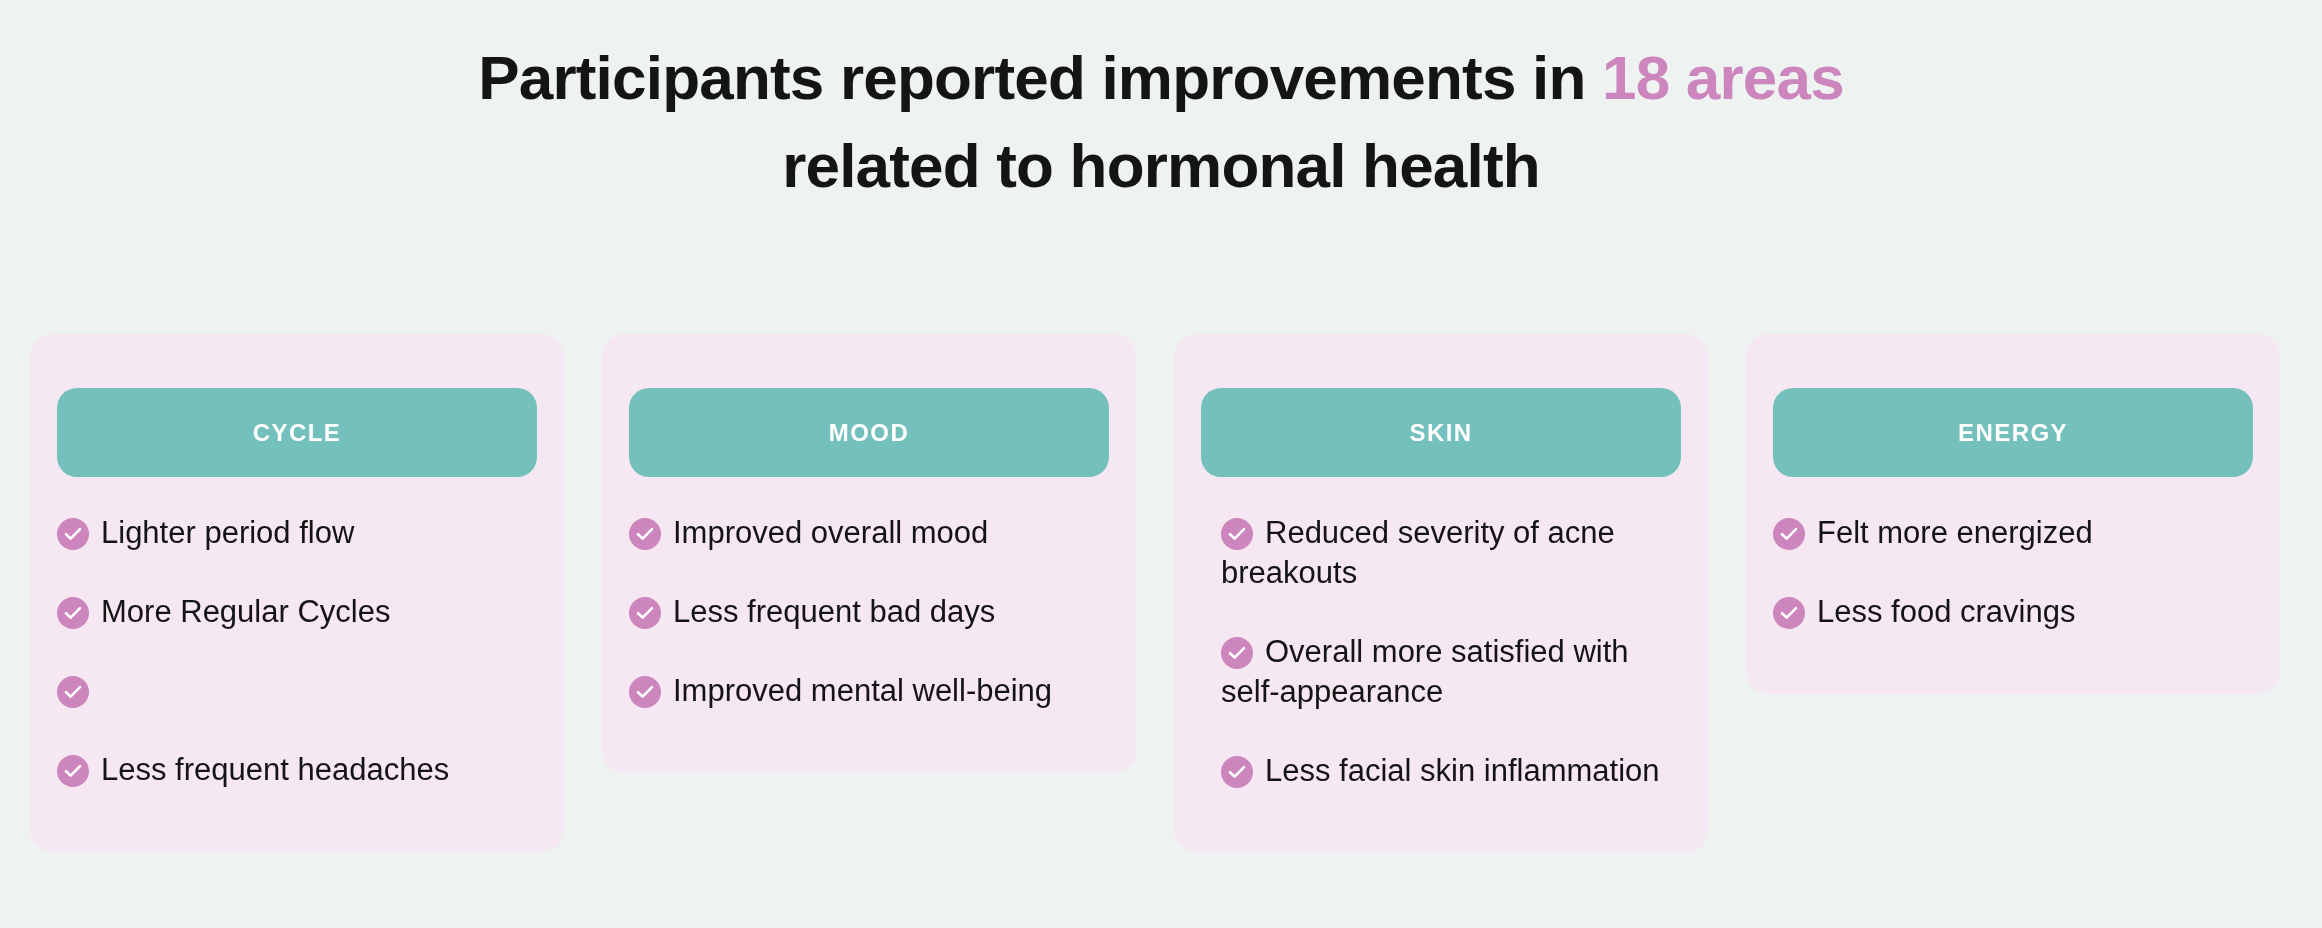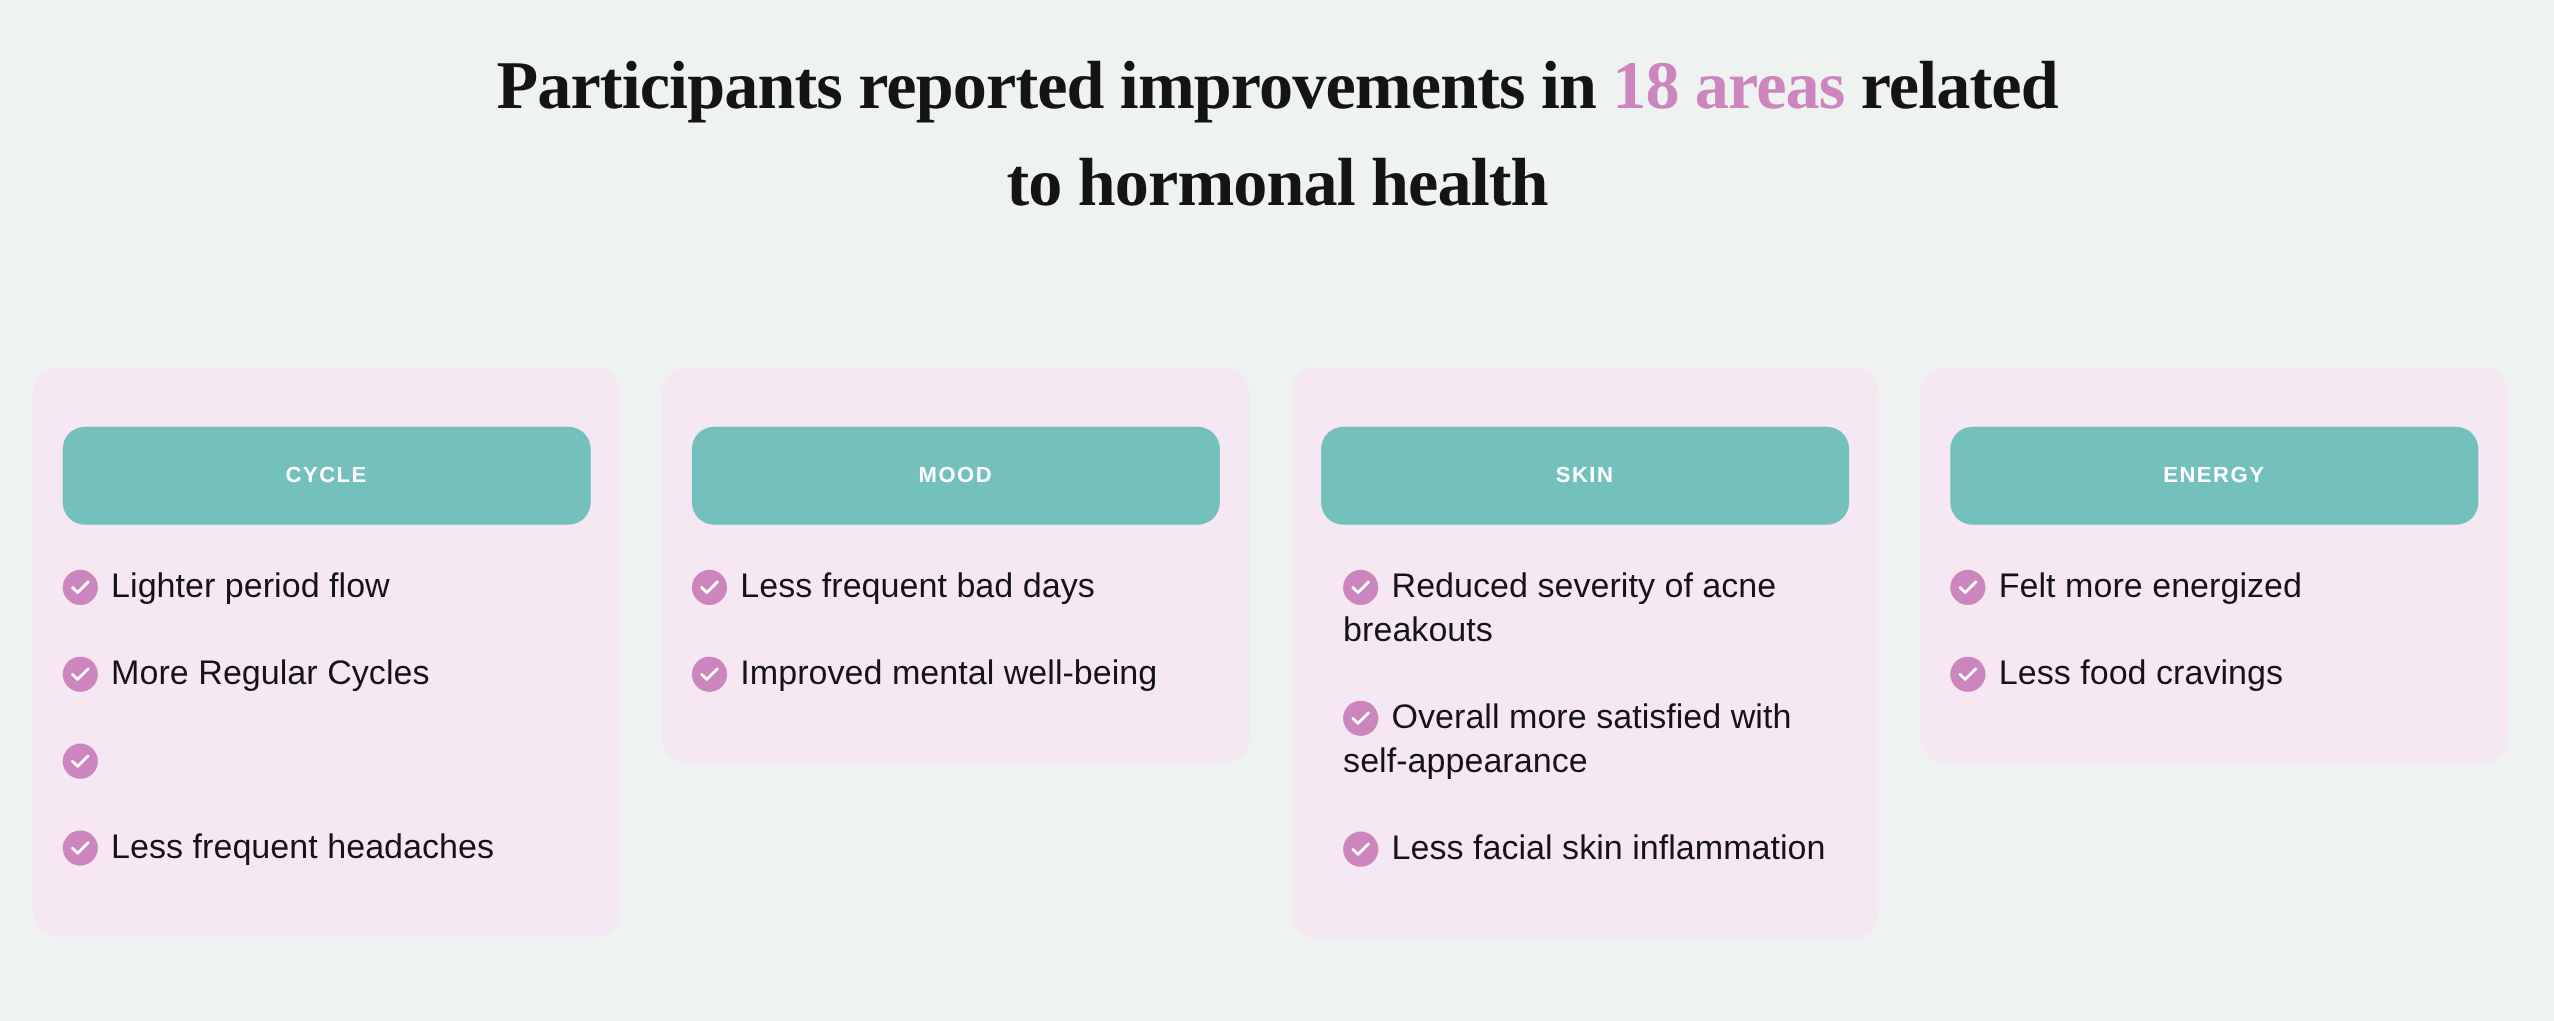--- a/index.html
+++ b/index.html
@@ -29,21 +29,20 @@
   }
 
   .title {
     font-size: 62px;
     font-weight: 700;
     line-height: 88px;
     letter-spacing: -0.8px;
     color: #141414;
     max-width: 1460px;
     margin: 0 auto;
-    font-family: Liberation Serif, serif;
   }
 
   .title .hl { color: #cc86bd; }
 
   
   .cards {
     position: absolute;
     left: 30px;
     top: 334px;
     width: 2262px;
@@ -63,21 +62,21 @@
     height: 89px;
     border-radius: 20px;
     background: #74c0bd;
     display: flex;
     align-items: center;
     justify-content: center;
   }
 
   .card-header-label {
     color: #ffffff;
-    font-size: 20px;
+    font-size: 24px;
     font-weight: 700;
     letter-spacing: 1.4px;
     text-transform: uppercase;
   }
 
   .card-list {
     margin-top: 36px;
     list-style: none;
   }
 
@@ -155,20 +154,25 @@
     </div>
 
     <div class="card">
       <div class="card-header">
         <span class="card-header-label">MOOD</span>
       </div>
       <ul class="card-list">
         <li class="card-item">
           <span class="check-icon"><svg viewBox="0 0 18 16">
                 <path d="M2 8.2 L6.6 12.6 L16 3.2" fill="none" stroke="#ffffff" stroke-width="2.6" stroke-linecap="round" stroke-linejoin="round"></path>
+              </svg></span><span>Improved overall mood</span>
+        </li>
+        <li class="card-item">
+          <span class="check-icon"><svg viewBox="0 0 18 16">
+                <path d="M2 8.2 L6.6 12.6 L16 3.2" fill="none" stroke="#ffffff" stroke-width="2.6" stroke-linecap="round" stroke-linejoin="round"></path>
               </svg></span><span>Less frequent bad days</span>
         </li>
         <li class="card-item">
           <span class="check-icon"><svg viewBox="0 0 18 16">
                 <path d="M2 8.2 L6.6 12.6 L16 3.2" fill="none" stroke="#ffffff" stroke-width="2.6" stroke-linecap="round" stroke-linejoin="round"></path>
               </svg></span><span>Improved mental well-being</span>
         </li>
       </ul>
     </div>
 

